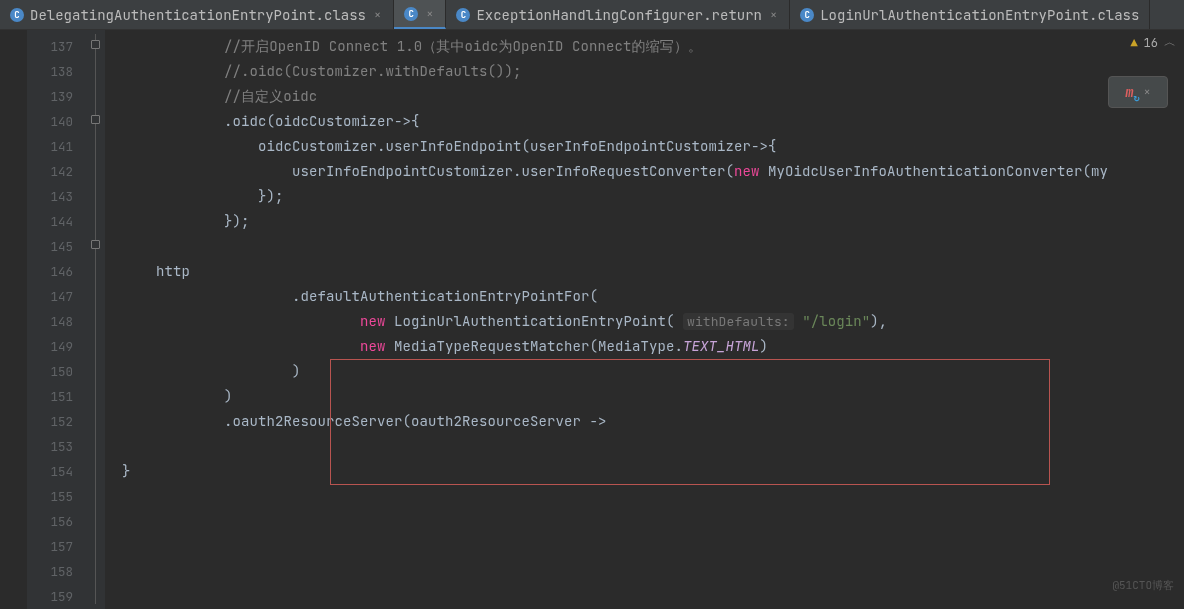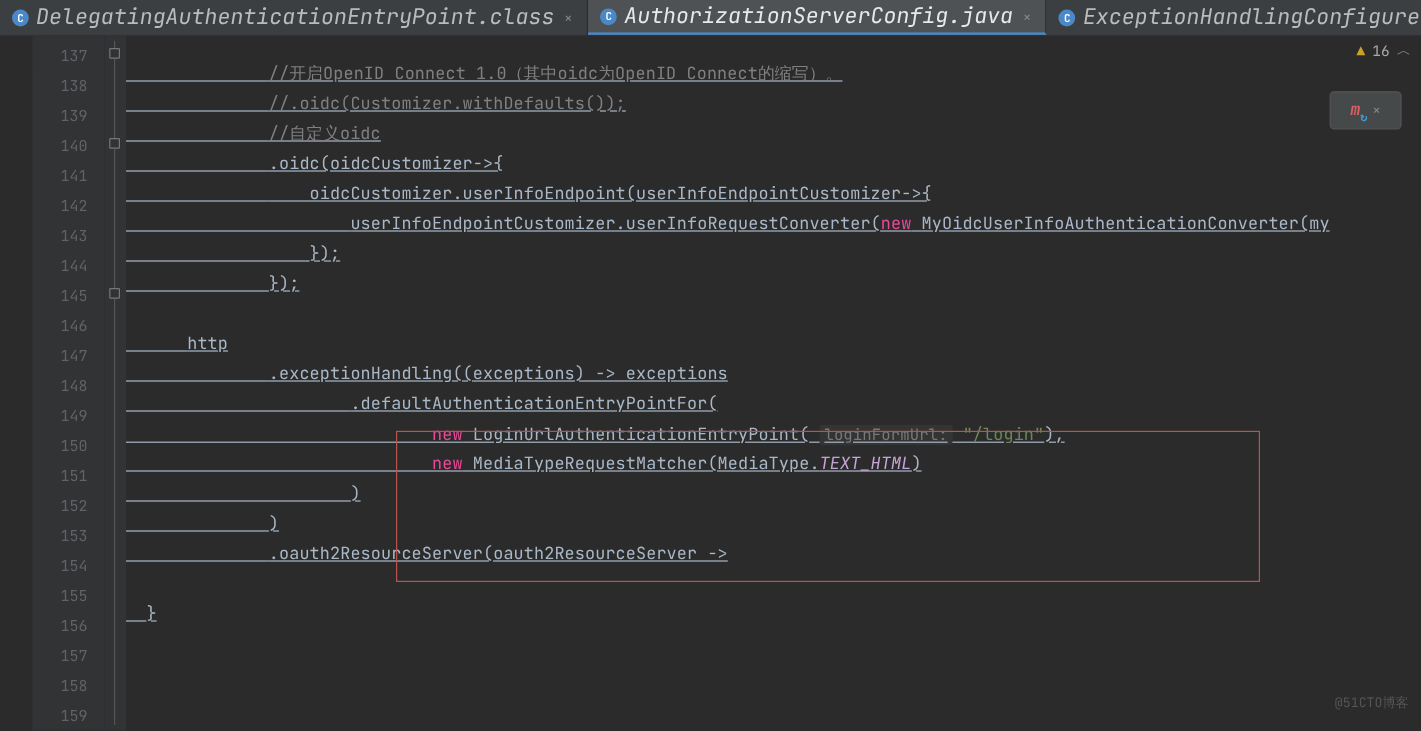--- a/index.html
+++ b/index.html
@@ -1,30 +1,30 @@
 <!DOCTYPE html>
 <html><head>
 <meta charset="utf-8">
 <style>
   * { margin:0; padding:0; box-sizing:border-box; }
   body { width:1184px; height:609px; background:#2b2b2b; font-family:"JetBrains Mono","Consolas",monospace; font-size:13px; color:#a9b7c6; overflow:hidden; position:relative; }
   .tabs { display:flex; height:30px; background:#3c3f41; border-bottom:1px solid #323232; align-items:stretch; }
   .tab { display:flex; align-items:center; gap:6px; padding:0 10px; color:#bbbbbb; border-right:1px solid #2b2b2b; background:#3c3f41; cursor:pointer; white-space:nowrap; }
   .tab.active { background:#4e5254; border-bottom:2px solid #4a88c7; }
-  .tab .tab-label { font-size:18px;font-style:italic; }
+  .tab .tab-label { font-size:14px; }
   .tab.active .tab-label { color:#e8e8e8; }
   .tab-icon-java { width:14px; height:14px; border-radius:50%; background:#4a88c7; display:inline-flex; align-items:center; justify-content:center; font-size:9px; color:#fff; font-weight:bold; }
   .tab-close { color:#888; font-size:12px; padding:0 2px; }
   .editor-wrap { position:relative; height:579px; display:flex;margin-left:27px; }
   .gutter { width:60px; background:#313335; text-align:right; padding-top:4px; user-select:none; }
   .gutter div { height:25px; line-height:25px; padding-right:14px; color:#606366; font-size:12.5px; }
   .fold-col { width:18px; background:#313335; position:relative; }
   .fold-line { position:absolute; left:8px; width:1px; background:#555; }
   .fold-node { position:absolute; left:4px; width:9px; height:9px; border:1px solid #777; background:#313335; border-radius:1px; }
-  .code { flex:1; padding-top:20px; position:relative; overflow:hidden;text-decoration:underline; }
+  .code { flex:1; padding-top:4px; position:relative; overflow:hidden; }
   .line { height:25px; line-height:25px; white-space:pre; font-size:14px; letter-spacing:0.1px; }
   .c-comment { color:#808080; }
   .c-keyword { color:#ec4899; }
   .c-string  { color:#6a8759; }
   .c-static  { color:#c7a4d8; font-style:italic; }
   .c-hint    { color:#787878; background:rgba(120,120,120,0.12); padding:0 4px; border-radius:3px; font-size:13px; }
   .c-under   { text-decoration:underline; text-decoration-color:#a9b7c6; }
   .red-box { position:absolute; border:1px solid #b85450; pointer-events:none; }
   .top-right { position:absolute; top:34px; right:8px; display:flex; align-items:center; gap:6px; font-size:12px; color:#aaa; }
   .warn-icon { color:#c9a227; }
@@ -39,21 +39,20 @@
 <body>
 
 <div class="tabs">
   <div class="tab">
     <span class="tab-icon-java">C</span>
     <span class="tab-label">DelegatingAuthenticationEntryPoint.class</span>
     <span class="tab-close">×</span>
   </div>
   <div class="tab active">
     <span class="tab-icon-java">C</span>
-    <span class="tab-label">AuthorizationServerConfig.java</span>
     <span class="tab-close">×</span>
   </div>
   <div class="tab">
     <span class="tab-icon-java">C</span>
     <span class="tab-label">ExceptionHandlingConfigurer.return</span>
     <span class="tab-close">×</span>
   </div>
   <div class="tab">
     <span class="tab-icon-java">C</span>
     <span class="tab-label">LoginUrlAuthenticationEntryPoint.class</span>
@@ -114,23 +113,22 @@
     <div class="line">              <span class="c-comment">//开启OpenID Connect 1.0（其中oidc为OpenID Connect的缩写）。</span></div>
     <div class="line">              <span class="c-comment">//.oidc(Customizer.withDefaults());</span></div>
     <div class="line">              <span class="c-comment">//自定义oidc</span></div>
     <div class="line">              <span>.oidc(oidcCustomizer-&gt;{</span></div>
     <div class="line">              <span>    oidcCustomizer.userInfoEndpoint(userInfoEndpointCustomizer-&gt;{</span></div>
     <div class="line">                      <span>userInfoEndpointCustomizer.userInfoRequestConverter(</span><span class="c-keyword">new</span><span> MyOidcUserInfoAuthenticationConverter(my</span></div>
     <div class="line">                  <span>});</span></div>
     <div class="line">              <span>});</span></div>
     <div class="line"></div>
     <div class="line">      <span>http</span></div>
-    <div class="line">              <span>.exceptionHandling((exceptions) -&gt; exceptions</span></div>
     <div class="line">                      <span>.defaultAuthenticationEntryPointFor(</span></div>
-    <div class="line">                              <span class="c-keyword">new</span><span> LoginUrlAuthenticationEntryPoint(</span> <span class="c-hint">loginFormUrl:</span><span class="c-string"> "/login"</span><span>),</span></div>
+    <div class="line">                              <span class="c-keyword">new</span><span> LoginUrlAuthenticationEntryPoint(</span> <span class="c-hint">withDefaults:</span><span class="c-string"> "/login"</span><span>),</span></div>
     <div class="line">                              <span class="c-keyword">new</span><span> MediaTypeRequestMatcher(MediaType.</span><span class="c-static">TEXT_HTML</span><span>)</span></div>
     <div class="line">                      <span>)</span></div>
     <div class="line">              <span>)</span></div>
     <div class="line">              <span>.oauth2ResourceServer(oauth2ResourceServer -&gt;</span></div>
     <div class="line"></div>
     <div class="line">  <span>}</span></div>
   </div>
 </div>
 
 <div class="watermark">@51CTO博客</div>

